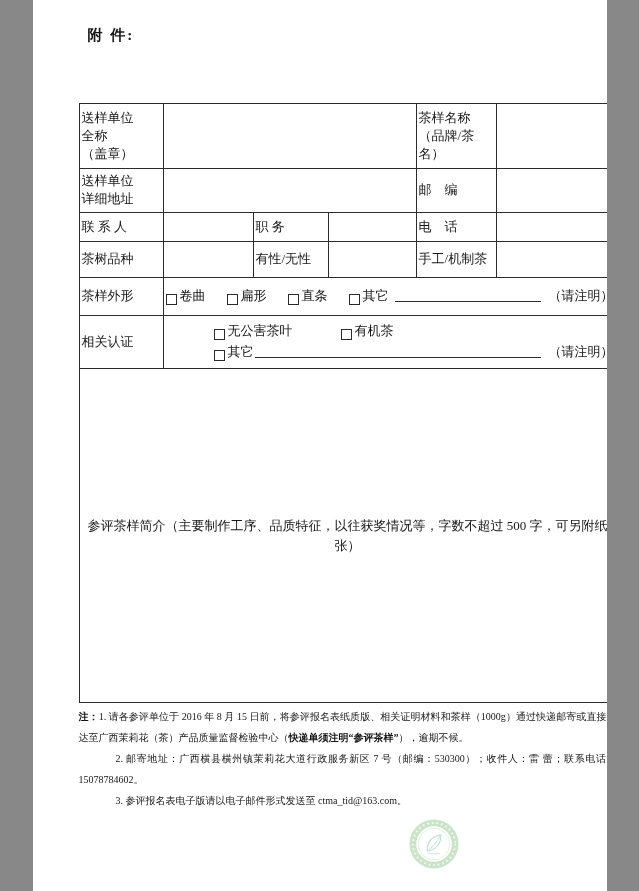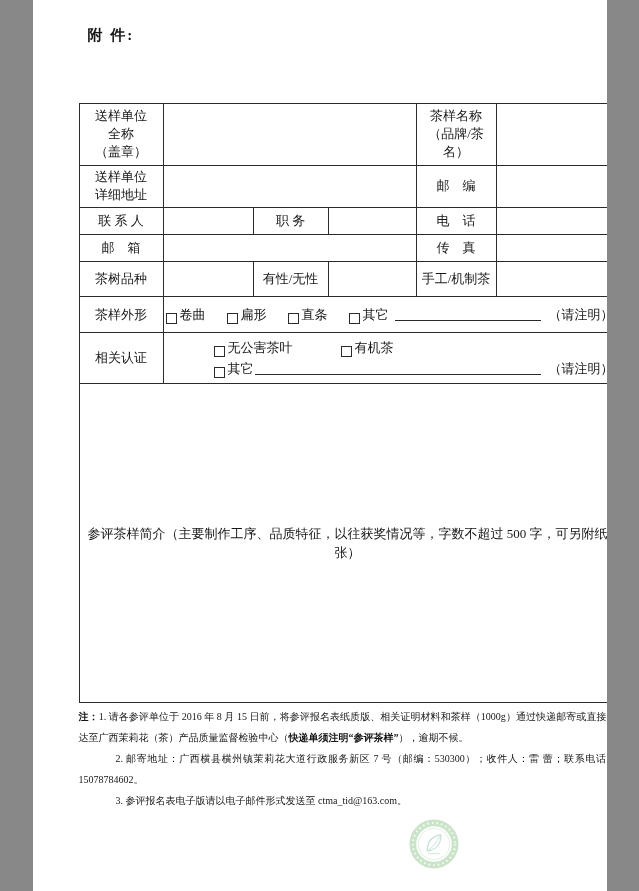--- a/index.html
+++ b/index.html
@@ -32,21 +32,20 @@
     border-collapse:collapse;table-layout:fixed;
   }
   table.form td{
     border:1.5px solid var(--line);
     font-size:13px;
     vertical-align:middle;
     padding:1px 2px;
     overflow:hidden;
   }
   td.lbl{
-    text-align:center;
     white-space:pre-line;
     line-height:1.38;
   }
   td.val{background:#fff;}
   tr.r1{height:54px;}
   tr.r2{height:35px;}
   tr.r3{height:25px;}
   tr.r4{height:25px;}
   tr.r5{height:56px;}
   tr.r6{height:32px;}
@@ -128,26 +127,20 @@
         <td class="val"></td>
       </tr>
       <tr class="r3">
         <td class="lbl">联 系 人</td>
         <td class="val"></td>
         <td class="lbl">职 务</td>
         <td class="val"></td>
         <td class="lbl">电　话</td>
         <td class="val"></td>
       </tr>
-      <tr class="r4">
-        <td class="lbl">邮　箱</td>
-        <td class="val" colspan="3"></td>
-        <td class="lbl">传　真</td>
-        <td class="val"></td>
-      </tr>
       <tr class="r6">
         <td class="lbl">茶树品种</td>
         <td class="val"></td>
         <td class="lbl">有性/无性</td>
         <td class="val"></td>
         <td class="lbl">手工/机制茶</td>
         <td class="val"></td>
       </tr>
       <tr class="r7">
         <td class="lbl">茶样外形</td>

